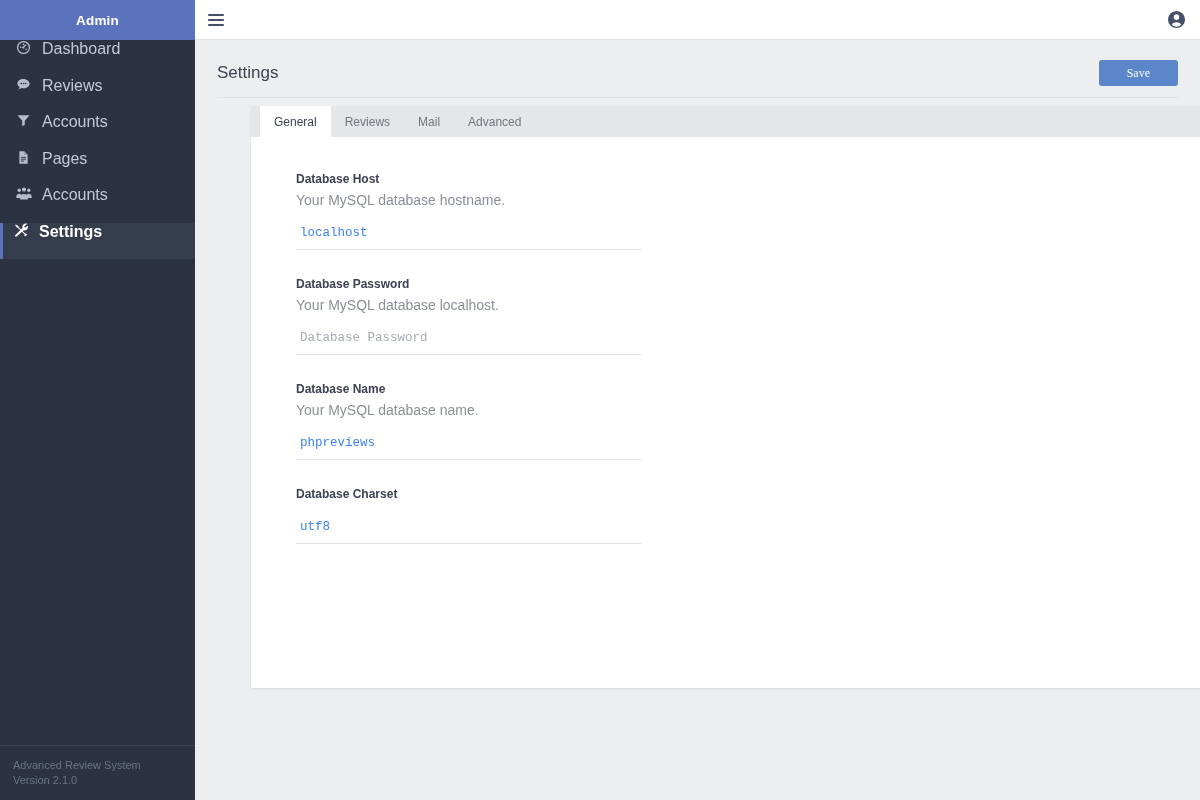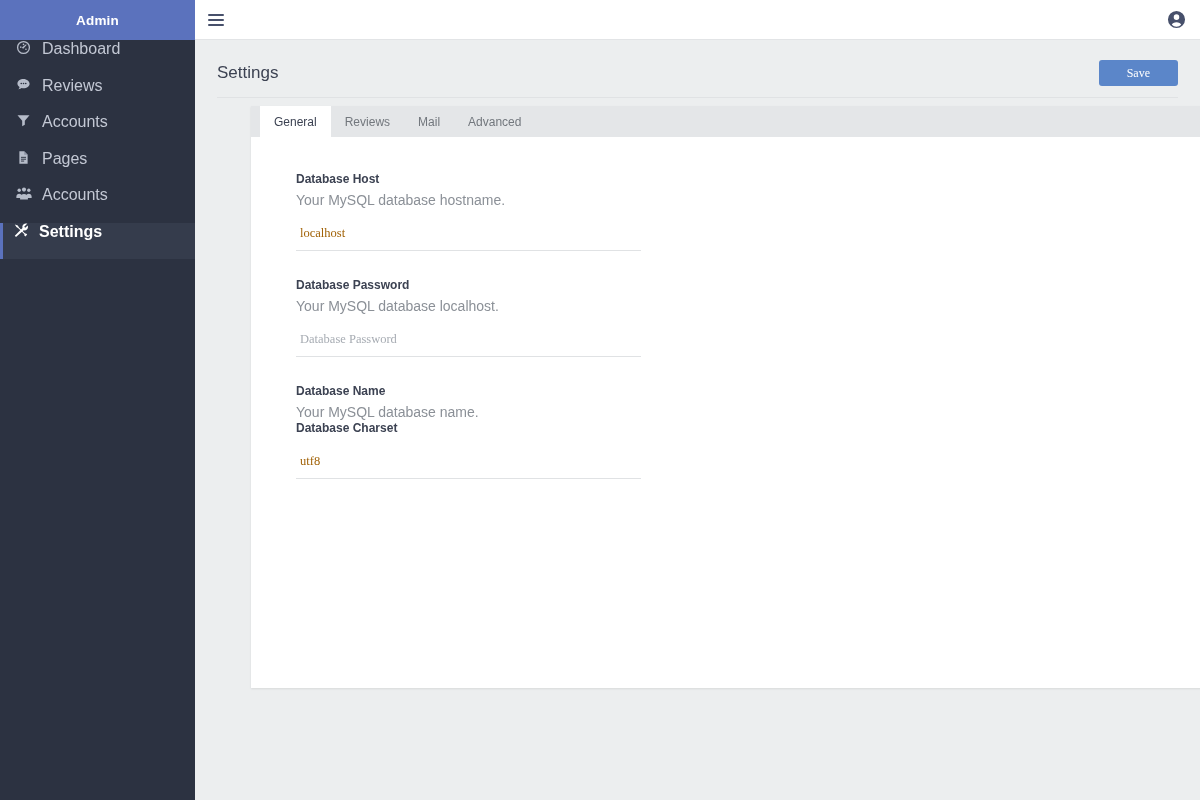--- a/index.html
+++ b/index.html
@@ -143,22 +143,22 @@
     line-height: 16px;
   }
   .field-help {
     font-size: 14px; color: #8b9097;
     line-height: 16px;
     margin-top: 5px;
   }
   .field-input {
     width: 345px;
     border: none; border-bottom: 1px solid #e0e2e4;
-    font-family: Liberation Serif, serif; font-size: 12.5px;
-    color: #a16207;
+    font-family: Liberation Mono, monospace; font-size: 12.5px;
+    color: #3b82f6;
     padding: 8px 0 9px 4px;
     margin-top: 10px;
     background: transparent;
     outline: none;
     display: block;
     margin-bottom: 26px;
   }
   .field-input::placeholder { color: #a7acb3; }
 </style>
 </head>
@@ -241,20 +241,24 @@
             <path d="M13.6 1.3l-2.4 2.4 1.1 1.1 2.4-2.4c.6 1.6.2 3.0-.8 4.0-.9.9-2.1 1.2-3.2.9L3.0 14.0l-1.2-1.2 7.7-7.7c-.4-1.2-.1-2.5.9-3.5 1.0-1.0 2.4-1.4 4.0-.8z" transform="translate(0,0)"></path>
           </svg>
         </span>
         <span>Settings</span>
       </div>
 
     </nav>
 
     <div class="sidebar-spacer"></div>
 
+    <div class="sidebar-footer">
+      <div>Advanced Review System</div>
+      <div>Version 2.1.0</div>
+    </div>
   </aside>
 
   <div class="main">
 
     <header class="topbar">
       <div class="hamburger">
         <span></span>
         <span></span>
         <span></span>
       </div>
@@ -302,20 +306,21 @@
 
           <div class="field">
             <div class="field-label">Database Password</div>
             <div class="field-help">Your MySQL database localhost.</div>
             <input class="field-input" type="text" placeholder="Database Password" style="">
           </div>
 
           <div class="field">
             <div class="field-label">Database Name</div>
             <div class="field-help">Your MySQL database name.</div>
+            <input class="field-input" type="text" value="phpreviews" style="">
           </div>
 
           <div class="field">
             <div class="field-label">Database Charset</div>
             <input class="field-input" type="text" value="utf8" style="">
           </div>
 
         </div>
       </div>
     </div>

